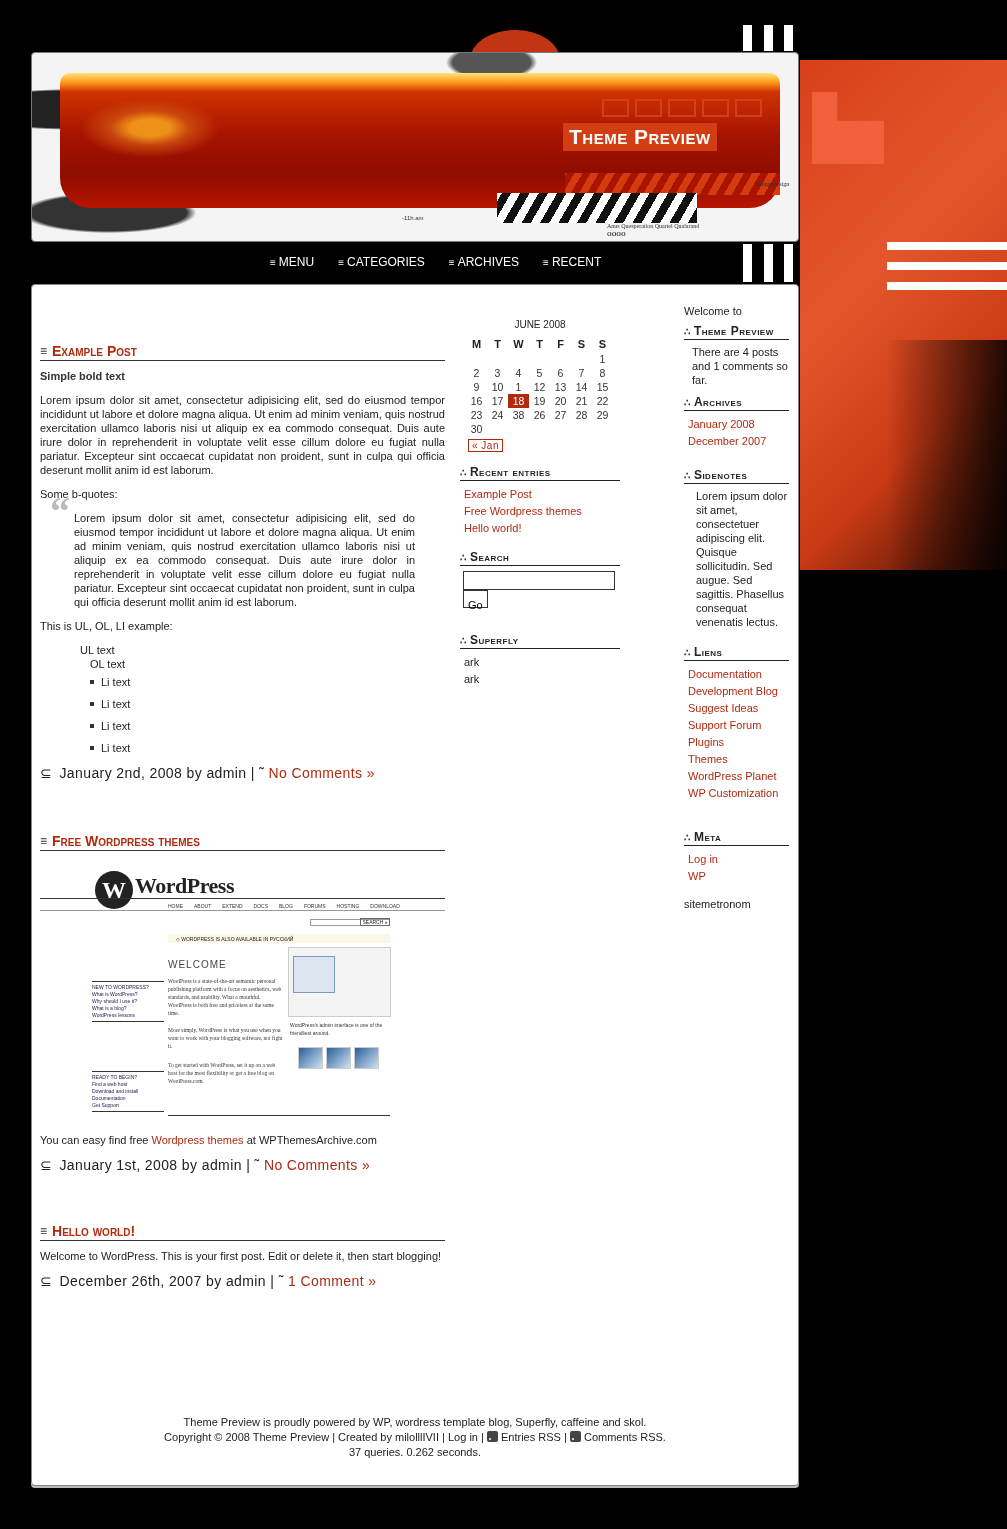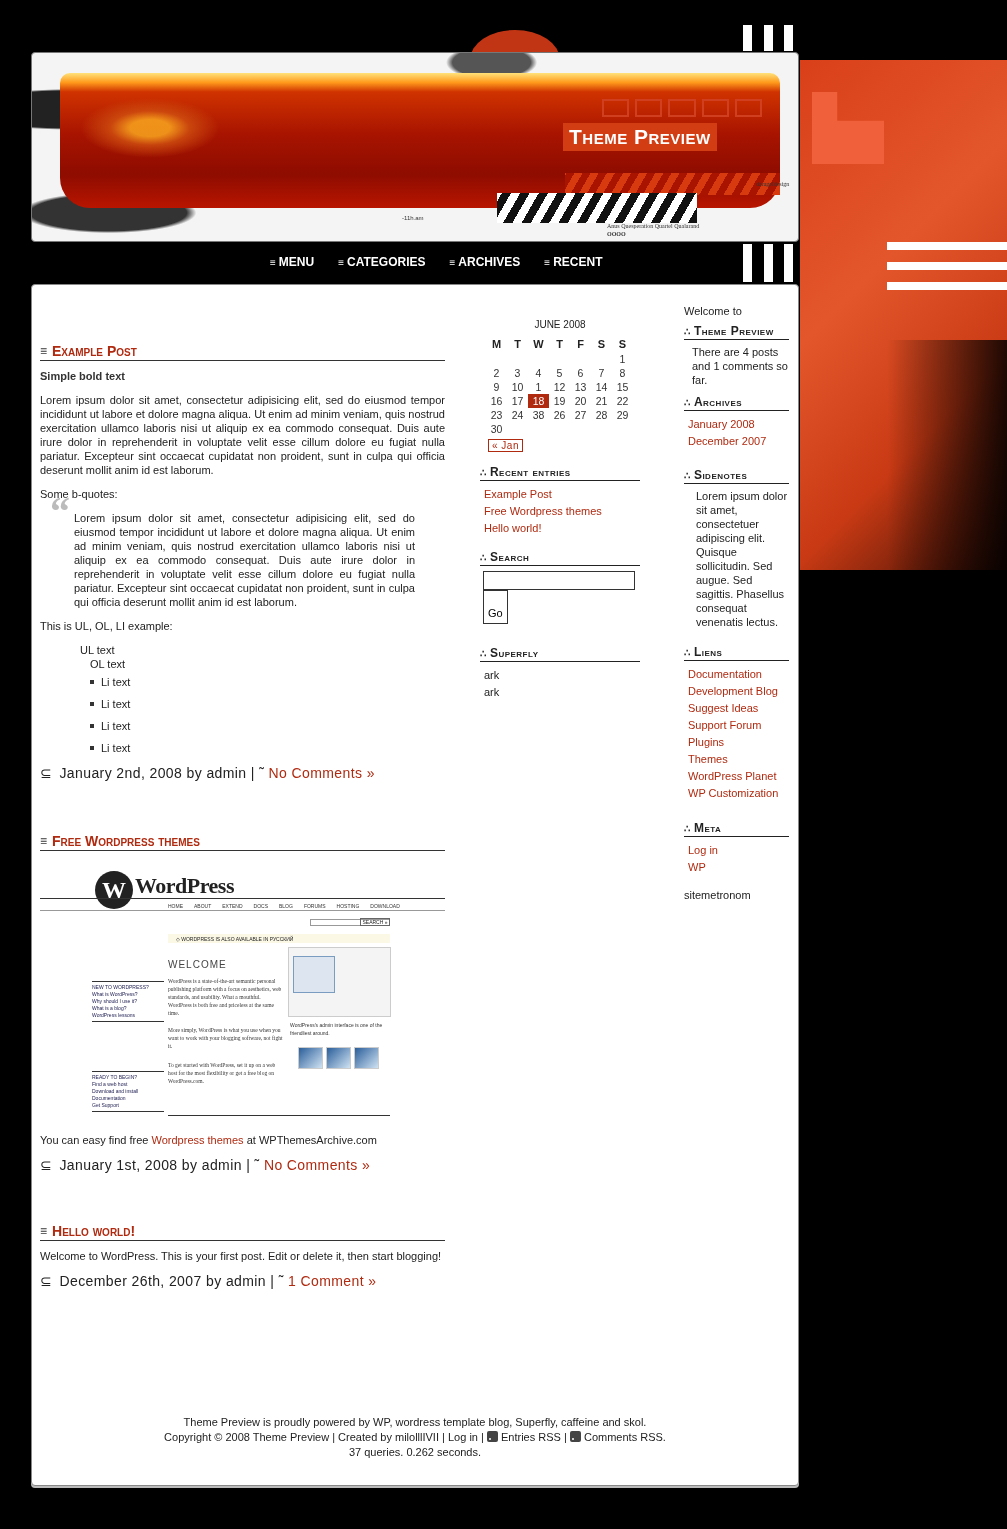--- a/index.html
+++ b/index.html
@@ -38,21 +38,21 @@
   .deco-boxes { position:absolute; left:570px; top:46px; width:160px; height:18px; display:flex; gap:6px; }
   .deco-boxes span { flex:1; border:2px solid #d04020; }
   .site-title { position:absolute; left:531px; top:70px; background:#d23d14; color:#fff; padding:2px 6px;
     font-family: "Liberation Sans", sans-serif; font-weight:bold; font-size:21px; letter-spacing:0.5px;
     font-variant: small-caps; }
   .header-small { position:absolute; font-family:"Liberation Serif", serif; font-size:6px; color:#333; }
   .header-time { position:absolute; left:370px; top:162px; font-size:6px; color:#333; }
 
   
   .nav { position:absolute; top:255px; left:270px; display:flex; gap:0; }
-  .nav-item { color:#fff; font-size:12px; font-family:"Liberation Sans", sans-serif; margin-right:24px; cursor:pointer;font-weight:bold; }
+  .nav-item { color:#fff; font-size:12px; font-family:"Liberation Sans", sans-serif; margin-right:24px; cursor:pointer; }
   .nav-item .nav-icon { font-size:10px; margin-right:3px; }
 
   
   .main { position:absolute; left:31px; top:284px; width:768px; height:1202px; background:#fff;
     border-radius:4px; border:1px solid #888; box-shadow: 0 2px 0 #bbb; }
 
   
   .content { position:absolute; left:8px; top:58px; width:405px; }
   .post { margin-bottom: 0; }
   .post-title { border-bottom:1px solid #333; padding-bottom:1px; margin: 0 0 8px 0; font-size:14px; font-weight:bold;
@@ -80,36 +80,36 @@
   .wp-notice { position:absolute; left:128px; top:73px; width:222px; height:9px; background:#fbf8e6; font-size:5px; padding:2px 8px; }
   .wp-welcome { position:absolute; left:128px; top:98px; font-size:10px; color:#444; letter-spacing:1px; }
   .wp-para { position:absolute; left:128px; width:115px; font-family:"Liberation Serif", serif; font-size:5.5px; line-height:8px; color:#333; }
   .wp-side { position:absolute; left:52px; width:72px; font-size:5px; line-height:7px; color:#225; border-top:1px solid #333; border-bottom:1px solid #333; padding:2px 0; }
   .wp-theme-box { position:absolute; left:248px; top:86px; width:103px; height:70px; border:1px solid #ccc; background:#f4f4f4; }
   .wp-theme-box::before { content:""; position:absolute; left:4px; top:8px; width:40px; height:35px; background:#dde6f0; border:1px solid #7a9cc0; }
   .wp-thumbs { position:absolute; left:258px; top:186px; display:flex; gap:3px; }
   .wp-thumbs span { width:25px; height:22px; background:linear-gradient(135deg,#2a5e9a,#cfe2f2); border:1px solid #ccc; }
 
   
-  .sidebar1 { position:absolute; left:448px; top:34px; width:160px; }
+  .sidebar1 { position:absolute; left:428px; top:34px; width:160px; }
   .calendar-caption { text-align:center; font-size:10px; margin-bottom:6px; }
   .calendar { border-collapse: collapse; margin-left:6px; }
   .calendar th { font-weight:bold; font-size:11px; width:21px; height:16px; text-align:center; }
   .calendar td { font-size:10.5px; width:21px; height:14px; text-align:center; color:#333; }
   .calendar td.today { background:#b02a10; color:#fff; }
   .cal-prev { display:inline-block; border:1px solid #b02a10; color:#b02a10; font-size:10px; padding:0 3px; margin:3px 0 0 8px; letter-spacing:0.5px; }
   .widget-title { font-variant: small-caps; font-size:12px; letter-spacing:0.5px; border-bottom:1px solid #222; padding-bottom:1px; margin:0 0 5px 0; color:#222; }
   .widget-title .dots { font-size:10px; margin-right:3px; }
   .widget-title .first { font-weight:bold; }
   .widget-list { list-style:none; margin:0; padding:0 0 0 4px; }
   .widget-list li { line-height:17px; font-size:11px; }
   .widget-list li.sub { padding-left:10px; }
   .widget { margin-bottom:13px; }
   .search-input { width:152px; height:19px; border:1px solid #333; margin: 2px 0 0 3px; display:block; }
-  .search-go { height:18px; border:1px solid #333; background:#fff; font-size:11px; padding:16px 4px; margin-left:3px; font-family:"Liberation Sans", sans-serif; }
+  .search-go { height:18px; border:1px solid #333; background:#fff; font-size:11px; padding:8px 4px; margin-left:3px; font-family:"Liberation Sans", sans-serif; }
   .plain-list { list-style:none; margin:0; padding:0 0 0 4px; }
   .plain-list li { line-height:17px; }
 
   
   .sidebar2 { position:absolute; left:652px; top:20px; width:105px; }
   .welcome-line { margin-bottom:7px; font-size:11px; }
   .sb2-text { padding-left:8px; line-height:14px; margin-bottom:8px; font-size:11px; }
   .sb2-sidenotes { padding-left:12px; line-height:14px; margin-bottom:16px; font-size:11px; }
   .sitemetronom { font-size:11px; margin-top:6px; }
 
@@ -406,21 +406,21 @@
       <h3 class="widget-title"><span class="dots">∴</span><span class="first">A</span><span>rchives</span></h3>
       <ul class="widget-list">
         <li><a href="#">January 2008</a></li>
         <li><a href="#">December 2007</a></li>
       </ul>
     </div>
 
     <h3 class="widget-title" style="margin-top:18px;"><span class="dots">∴</span><span class="first">S</span><span>idenotes</span></h3>
     <div class="sb2-sidenotes">Lorem ipsum dolor sit amet, consectetuer adipiscing elit. Quisque sollicitudin. Sed augue. Sed sagittis. Phasellus consequat venenatis lectus.</div>
 
-    <div class="widget" style="margin-bottom:19px;">
+    <div class="widget" style="margin-bottom:28px;">
       <h3 class="widget-title"><span class="dots">∴</span><span class="first">L</span><span>iens</span></h3>
       <ul class="widget-list">
         <li><a href="#">Documentation</a></li>
         <li><a href="#">Development Blog</a></li>
         <li><a href="#">Suggest Ideas</a></li>
         <li><a href="#">Support Forum</a></li>
         <li><a href="#">Plugins</a></li>
         <li><a href="#">Themes</a></li>
         <li><a href="#">WordPress Planet</a></li>
         <li><a href="#">WP Customization</a></li>

